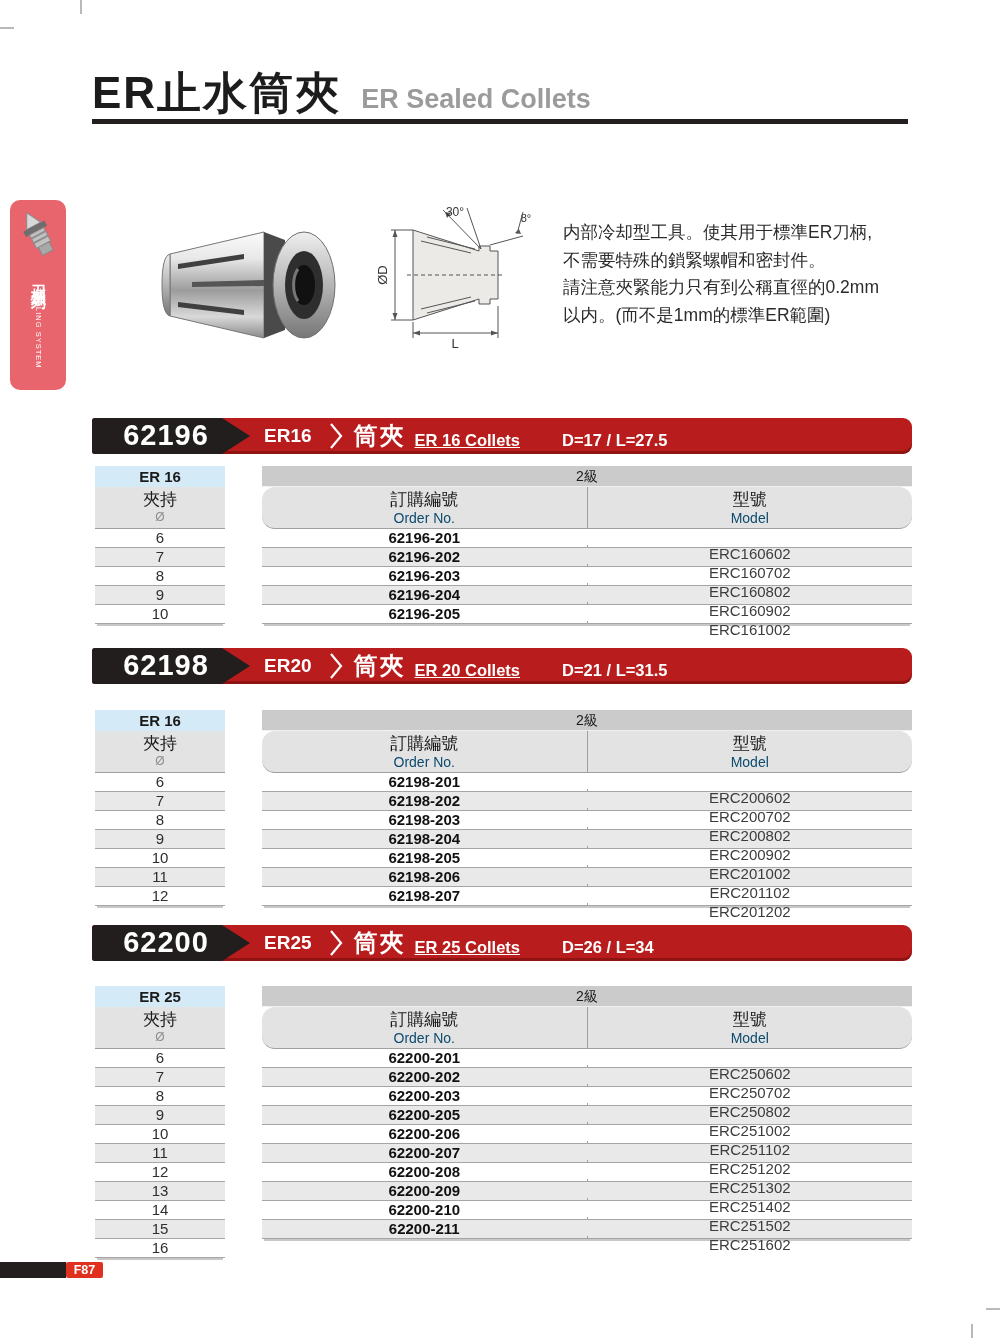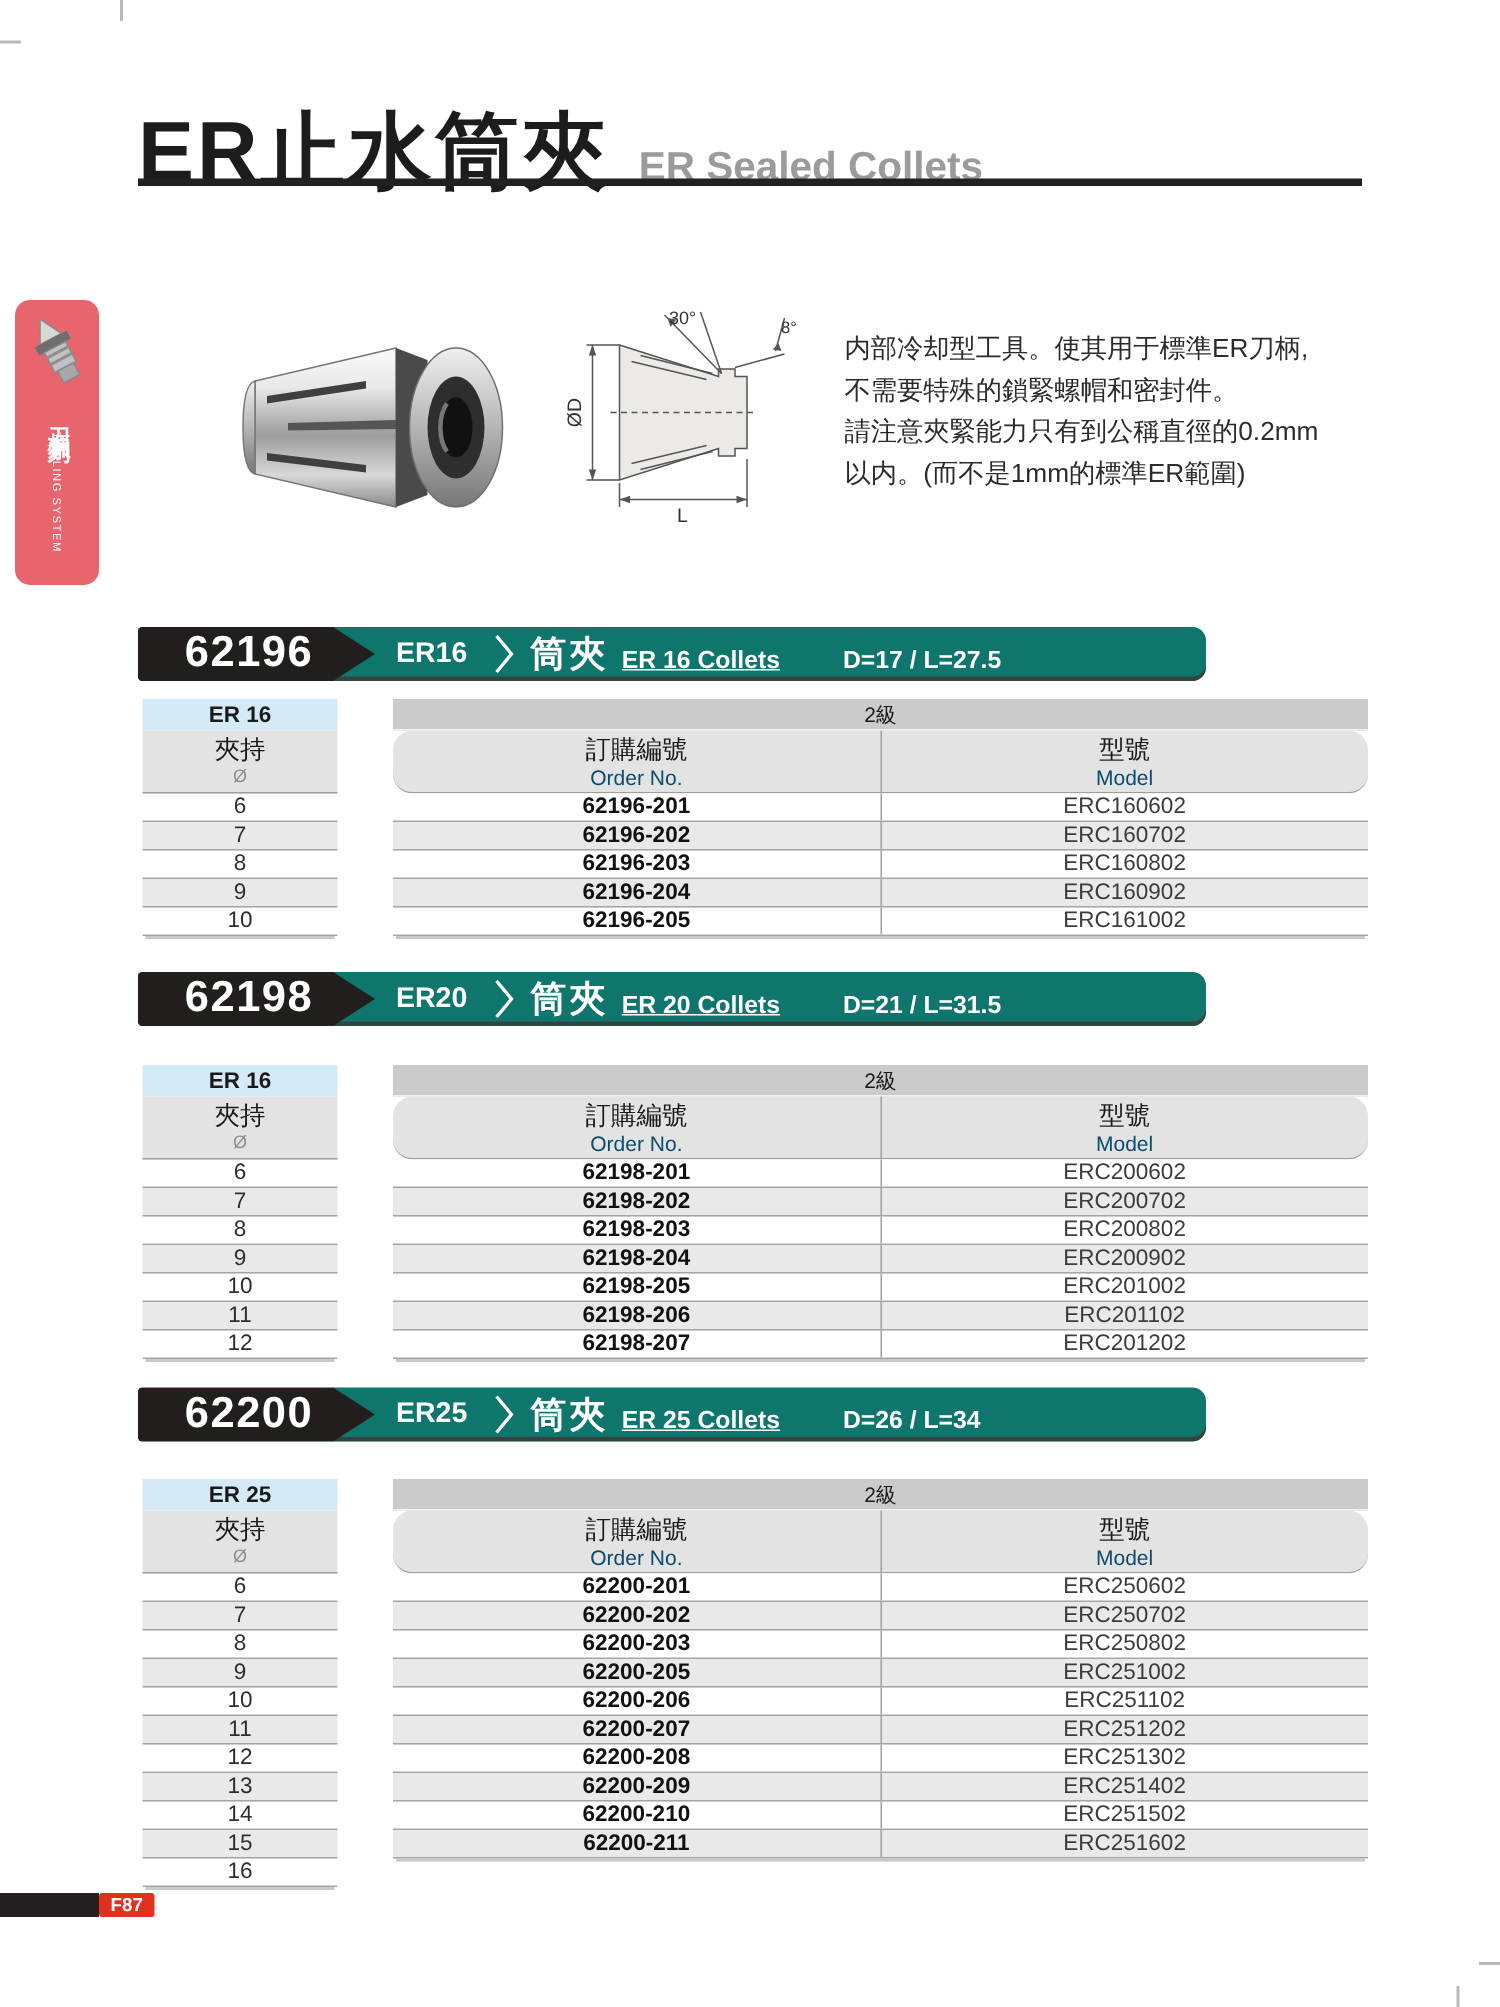--- a/index.html
+++ b/index.html
@@ -10,41 +10,41 @@
   }
   
   .crop { position:absolute; background:#b9b9b9; }
   #crop-tl-v { left:80px; top:0; width:2px; height:14px; }
   #crop-tl-h { left:0; top:27px; width:14px; height:2px; }
   #crop-br-h { left:986px; top:1308px; width:14px; height:2px; }
   #crop-br-v { left:971px; top:1324px; width:2px; height:14px; }
 
   
   .title-row { position:absolute; left:92px; top:64px; display:flex; align-items:baseline; }
-  .title-zh { font-size:56px; font-weight:bold; letter-spacing:2px; color:#1c1c1c; }
+  .title-zh { font-size:44px; font-weight:bold; letter-spacing:2px; color:#1c1c1c; }
   .title-en { font-size:27px; font-weight:bold; color:#9b9b9b; margin-left:20px; }
   .title-rule { position:absolute; left:92px; top:119px; width:816px; height:5px; background:#231f1e; }
 
   
   .side-tab { position:absolute; left:10px; top:200px; width:56px; height:190px;
     background:#e8656e; border-radius:10px; overflow:hidden; }
   .side-tab svg { display:block; margin:8px auto 2px auto; }
   .side-text { writing-mode:vertical-rl; display:flex; gap:3px; margin:0 auto; height:118px;
     justify-content:center; width:100%; align-items:center; color:#fff; }
   .side-zh { font-size:15px; font-weight:bold; letter-spacing:3px; }
   .side-en { font-size:7.5px; letter-spacing:1px; }
 
   
   .photo { position:absolute; left:152px; top:220px; }
   .drawing { position:absolute; left:371px; top:200px; }
   .desc { position:absolute; left:563px; top:219px; width:425px;
     font-size:17.5px; line-height:27.5px; color:#2b2b2b; }
 
   
-  .sec-bar { position:absolute; left:92px; width:712px; height:36px; background:#0f766e;
+  .sec-bar { position:absolute; left:92px; width:820px; height:36px; background:#b91c1c;
     border-radius:3px 9px 9px 3px; box-shadow: inset 0 -3px 0 rgba(90,8,4,.45); }
   .sec-black { position:absolute; left:0; top:0; height:36px; width:158px; background:#221e1d;
     clip-path:polygon(0 0, 130px 0, 158px 18px, 130px 36px, 0 36px); border-radius:3px 0 0 3px; }
   .sec-part { position:absolute; left:18px; top:0; width:112px; height:36px; line-height:35px;
     text-align:center; font-size:29px; font-weight:bold; color:#fff; letter-spacing:1px; }
   .sec-rest { position:absolute; left:172px; right:12px; top:0; height:36px;
     display:flex; align-items:center; color:#fff; }
   .sec-size { font-size:19px; font-weight:bold; margin-right:16px; }
   .sec-chevron { margin-right:10px; }
   .sec-name-zh { font-size:24px; font-weight:bold; letter-spacing:2px; }
@@ -65,21 +65,21 @@
   .cols-row { display:flex; height:42px; background:#e3e3e3; border-bottom:1px solid #9f9f9f;border-radius:13px; }
   .col-h { flex:1; text-align:center; }
   .col-h.model-h { border-left:1px solid #9f9f9f; }
   .col-zh { font-size:17px; line-height:21px; padding-top:2px; }
   .col-en { font-size:14px; line-height:16px; color:#0c4a6e; }
   .lrow { height:19px; line-height:18px; text-align:center; font-size:15px;
     border-bottom:1px solid #a5a5a5; color:#2e2e2e; }
   .rrow { display:flex; height:19px; line-height:18px; border-bottom:1px solid #a5a5a5; }
   .rrow .cell { flex:1; text-align:center; font-size:15px; }
   .rrow .order { font-weight:bold; color:#111; }
-  .rrow .model { border-left:1px solid #9f9f9f; color:#3c3c3c; }
+  .rrow .model { border-left:1px solid #9f9f9f; color:#3c3c3c;margin-top:16px; }
   .lrows .lrow:nth-child(even), .rrows .rrow:nth-child(even) { background:#e9e9e9; }
 
   .s0 .sec-bar { top:418px; } .s0 .sec-table { top:466px; }
   .s1 .sec-bar { top:648px; } .s1 .sec-table { top:710px; }
   .s2 .sec-bar { top:925px; } .s2 .sec-table { top:986px; }
 
   
   .footer-black { position:absolute; left:0; top:1262px; width:66px; height:16px; background:#231f1e; }
   .footer-red { position:absolute; left:66px; top:1262px; width:37px; height:16px; background:#e0301e;
     color:#fff; font-size:12.5px; font-weight:bold; text-align:center; line-height:16px; border-radius:2px; }

